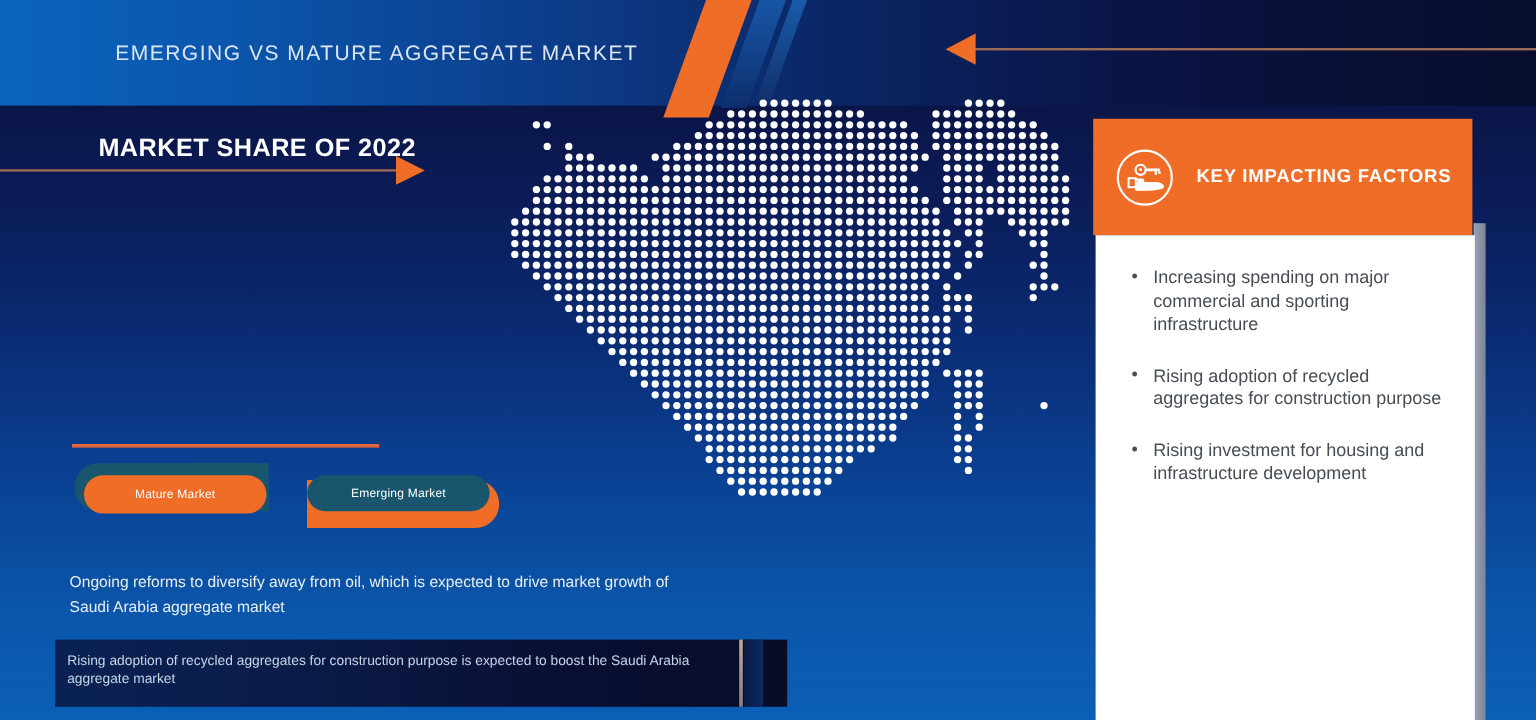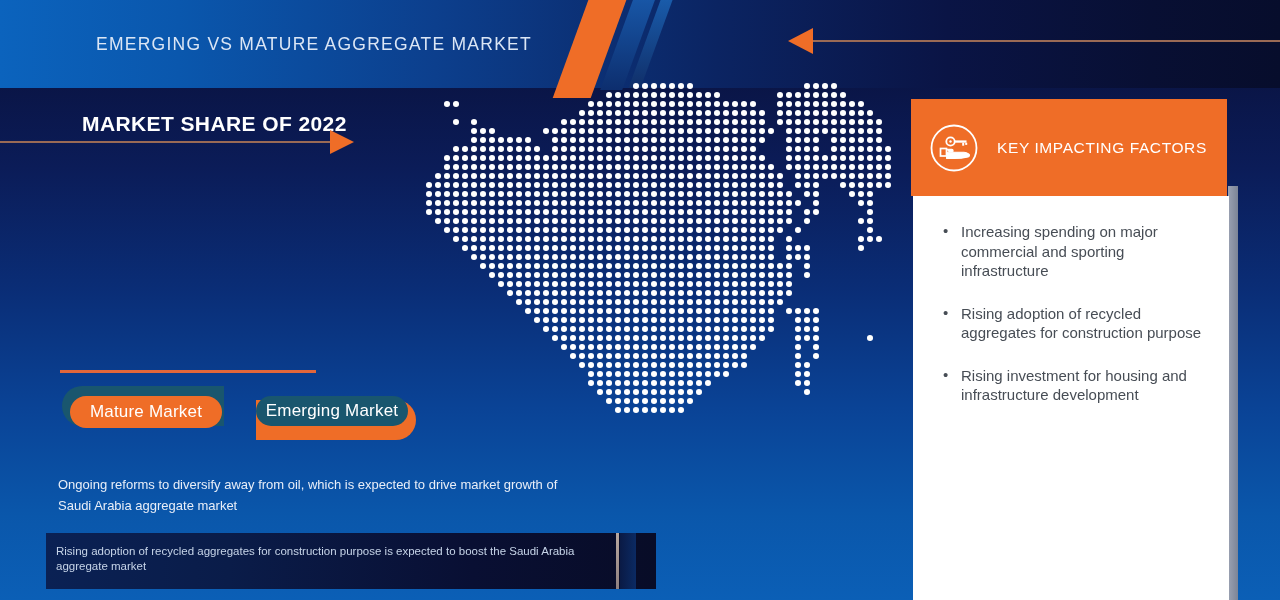--- a/index.html
+++ b/index.html
@@ -66,21 +66,21 @@
     font-size:21px;font-weight:700;color:#ffffff;letter-spacing:.3px;white-space:nowrap;
   }
   .size-underline{
     position:absolute;left:60px;top:370px;width:256px;height:3px;background:#e2663a;
   }
 
   
   .pillwrap{position:absolute;left:60px;top:386px;width:400px;height:52px;}
   .pill-shadow{position:absolute;border-radius:22px;}
   .pill{position:absolute;border-radius:22px;display:flex;align-items:center;justify-content:center;}
-  .pill-label{font-size:17px;color:#ffffff;white-space:nowrap;letter-spacing:.2px;}
+  .pill-label{font-size:10px;color:#ffffff;white-space:nowrap;letter-spacing:.2px;}
 
   
   .mature-back{left:2px;top:0px;width:152px;height:40px;background:#19566e;
                border-radius:20px 0 0 20px;}
   .mature-back2{left:100px;top:0px;width:64px;height:40px;background:#19566e;border-radius:0;}
   .mature-pill{left:10px;top:10px;width:152px;height:32px;background:#ef6d27;}
 
   
   .emerg-back{left:196px;top:14px;width:160px;height:40px;background:#ef6d27;
               border-radius:0 20px 20px 0;}
@@ -121,21 +121,21 @@
     background:linear-gradient(90deg,#9ba2b3,#7c8496);
   }
   .kif-header{
     position:absolute;left:911px;top:99px;width:316px;height:97px;background:#ef6d27;
     display:flex;align-items:center;
   }
   .kif-icon{
     margin-left:18px;width:50px;height:50px;flex:0 0 50px;
   }
   .kif-title{
-    margin-left:18px;font-size:15.5px;font-weight:400;color:#ffffff;letter-spacing:.6px;
+    margin-left:18px;font-size:15.5px;font-weight:700;color:#ffffff;letter-spacing:.6px;
     white-space:nowrap;
   }
   .kif-card{
     position:absolute;left:913px;top:196px;width:316px;height:404px;background:#ffffff;
     padding:26px 18px 0 30px;
   }
   .kif-list{list-style:none;margin:0;padding:0;}
   .kif-item{
     position:relative;padding-left:18px;margin-bottom:23px;
     font-size:15px;line-height:19.5px;color:#474d55;font-weight:400;

